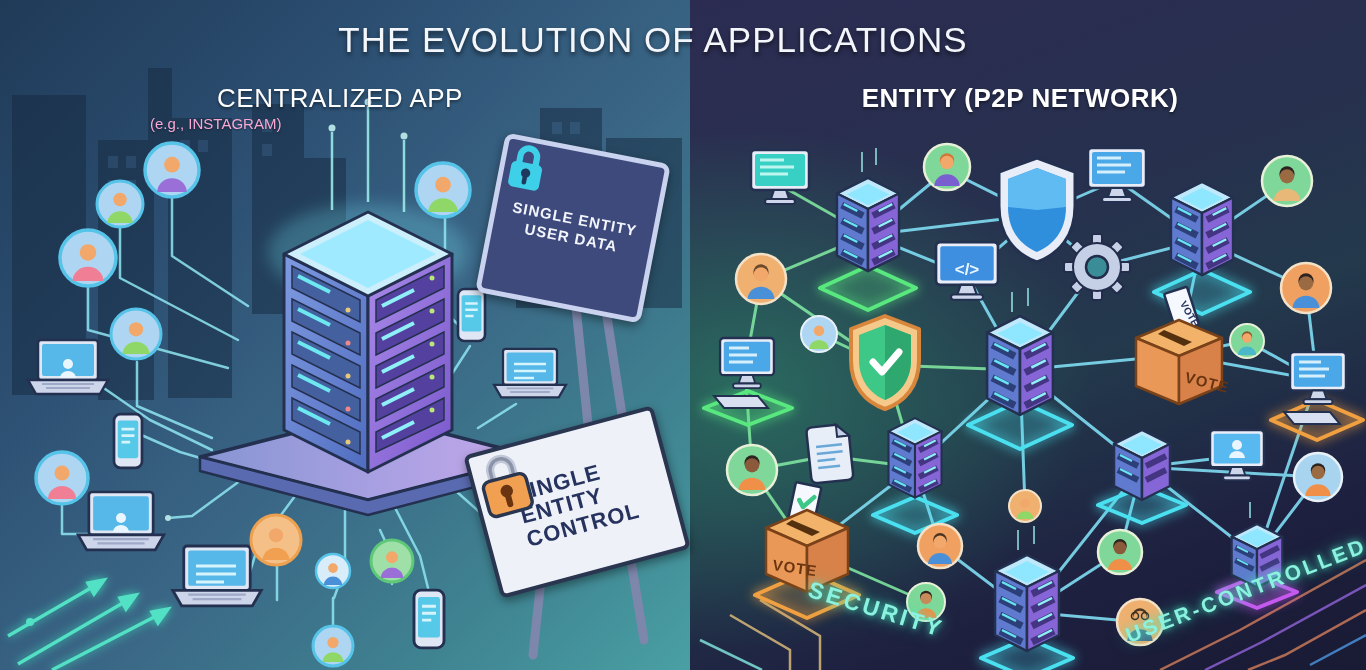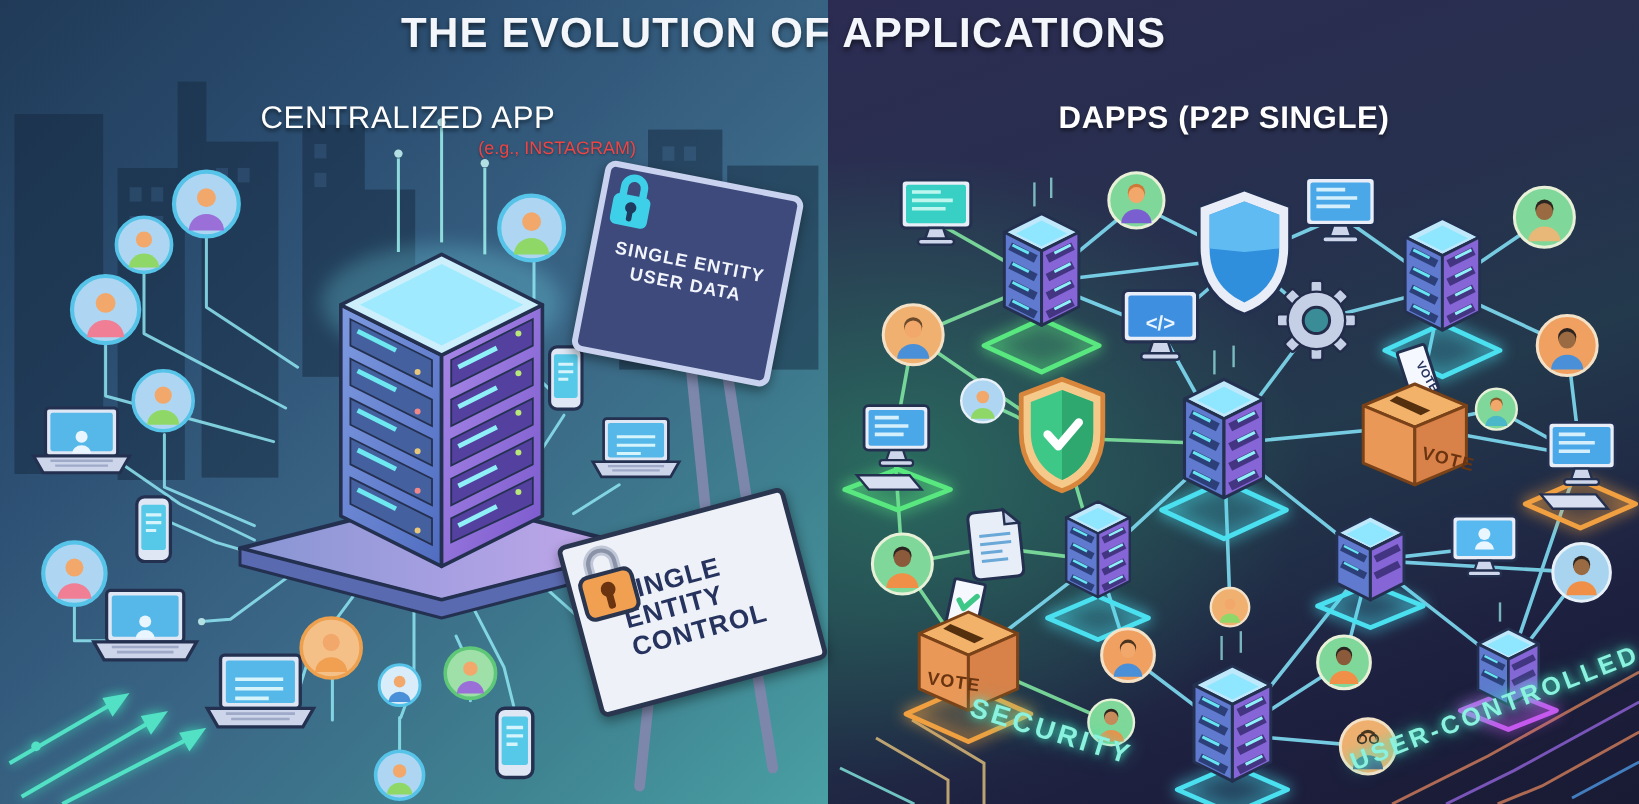--- a/index.html
+++ b/index.html
@@ -5,26 +5,26 @@
   html,body{margin:0;padding:0;background:#111;}
   #stage{position:relative;width:1366px;height:670px;overflow:hidden;
          font-family:"Liberation Sans",sans-serif;}
   .bgL{position:absolute;left:0;top:0;width:690px;height:670px;
        background:linear-gradient(135deg,#203a58 0%,#2c4f72 30%,#3a6585 55%,#3f8391 80%,#49a0a4 100%);}
   .bgR{position:absolute;left:690px;top:0;width:676px;height:670px;
        background:radial-gradient(ellipse 560px 420px at 8% 58%,#2a6a5f 0%,rgba(42,106,95,0) 62%),
                   linear-gradient(160deg,#2c2c52 0%,#27304e 35%,#23394c 55%,#1e2040 80%,#191a33 100%);}
   svg{position:absolute;left:0;top:0;}
   .ov{position:absolute;color:#fff;}
-  .title{left:0;top:8px;width:1306px;text-align:center;font-size:35px;font-weight:700;
+  .title{left:0;top:20px;width:1306px;text-align:center;font-size:35px;font-weight:400;
          letter-spacing:1px;color:#f3f6fb;text-shadow:0 3px 4px rgba(0,0,0,.55);}
   .headL{left:150px;top:83px;width:380px;text-align:center;font-size:26px;font-weight:400;
          letter-spacing:.5px;text-shadow:0 2px 3px rgba(0,0,0,.45);}
-  .subL{left:150px;top:115px;width:380px;text-align:right;font-size:15px;font-weight:400;
-        color:#ef4444;text-shadow:0 1px 2px rgba(0,0,0,.4);}
+  .subL{left:150px;top:115px;width:380px;text-align:left;font-size:15px;font-weight:400;
+        color:#f9a8d4;text-shadow:0 1px 2px rgba(0,0,0,.4);}
   .headR{left:830px;top:83px;width:380px;text-align:center;font-size:26px;font-weight:800;
          letter-spacing:.5px;text-shadow:0 2px 3px rgba(0,0,0,.45);}
   .signA{left:489px;top:147px;width:158px;height:152px;transform:rotate(11deg);
          background:#3e4a7c;border:5px solid #c9d2ee;border-radius:9px;
          box-shadow:0 4px 10px rgba(0,0,0,.4);display:flex;flex-direction:column;
          align-items:center;justify-content:center;gap:2px;}
   .signA .t{font-size:15px;font-weight:800;letter-spacing:1px;color:#f2f5fc;}
   .signB{left:479px;top:428px;width:188px;height:140px;transform:rotate(-15deg);
          background:#eef1f8;border:4px solid #2a3550;border-radius:7px;
          box-shadow:0 4px 10px rgba(0,0,0,.4);display:flex;align-items:center;
@@ -596,21 +596,21 @@
         <path d="M1028,306 V288"></path>
       <path d="M1018,550 V530"></path>
         <path d="M1034,544 V526"></path>
       <path d="M1250,518 V502"></path>
     </g>
   </svg>
 
   <div class="ov title">THE EVOLUTION OF APPLICATIONS</div>
   <div class="ov headL">CENTRALIZED APP</div>
   <div class="ov subL">(e.g., INSTAGRAM)</div>
-  <div class="ov headR">DAPPS (P2P SINGLE)</div>
+  <div class="ov headR">ENTITY (P2P NETWORK)</div>
 
   <div class="ov signA">
     <span class="t">SINGLE ENTITY</span>
     <svg width="44" height="50" viewBox="0 0 40 48">
       <path d="M12,22 V14 a8,8 0 0 1 16,0 V22" fill="none" stroke="#3ed0e8" stroke-width="6"></path>
       <rect x="5" y="20" width="30" height="25" rx="5" fill="#3ed0e8"></rect>
       <circle cx="20" cy="30" r="4.5" fill="#1e3a5f"></circle>
         <rect x="17.8" y="32" width="4.4" height="9" rx="2" fill="#1e3a5f"></rect>
     </svg>
     <span class="t">USER DATA</span>

